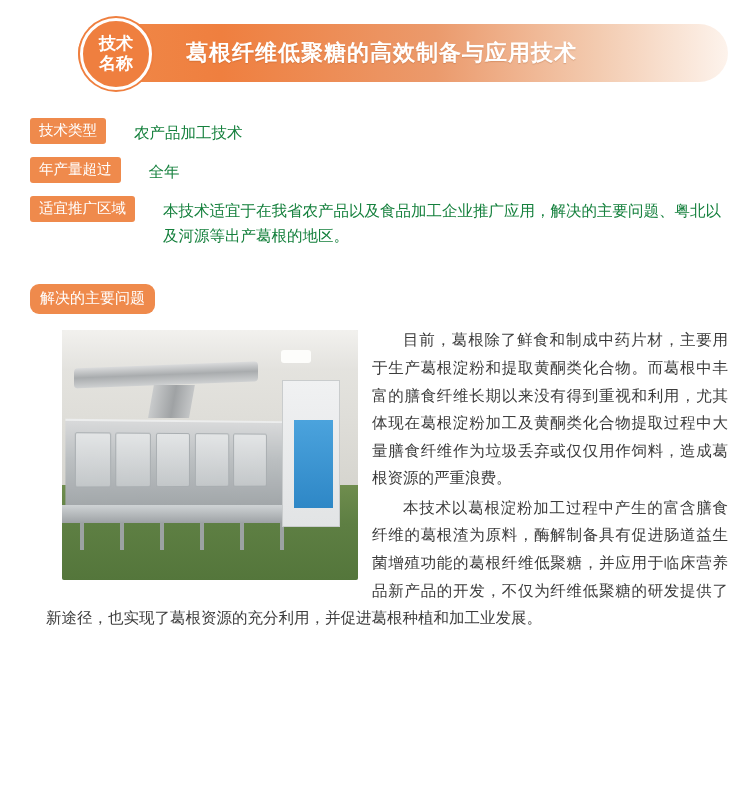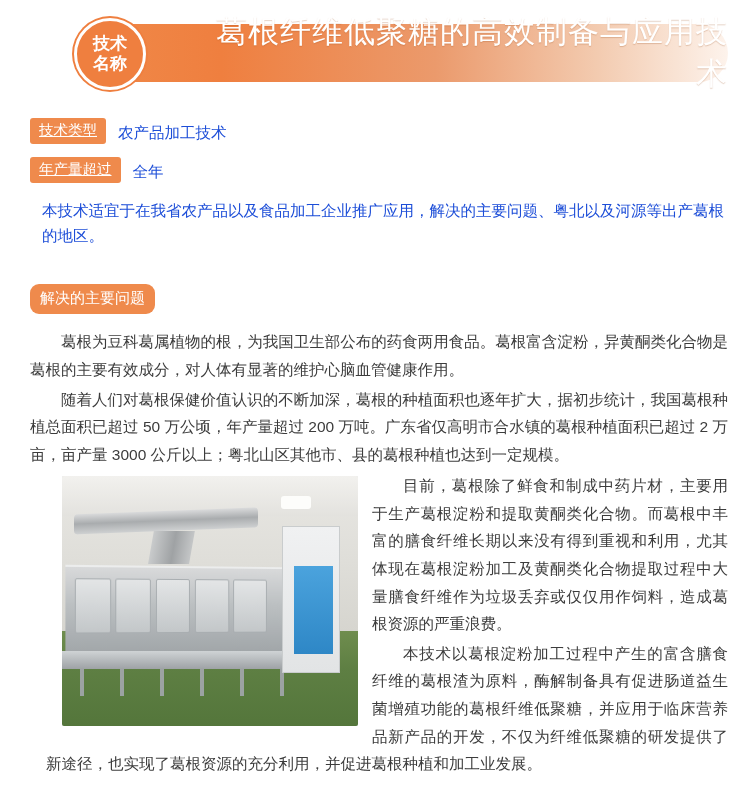--- a/index.html
+++ b/index.html
@@ -34,29 +34,29 @@
     right: 0;
     height: 58px;
     border-radius: 29px;
     background: linear-gradient(90deg, #f08a4a 0%, #ef7f3f 22%, #eb9a6c 55%, #f3cbb0 80%, #fdf3ec 100%);
     display: flex;
     align-items: center;
   }
   .header-title {
     margin-left: 108px;
     color: #ffffff;
-    font-size: 31px;
-    font-weight: normal;
+    font-size: 22px;
+    font-weight: bold;
     letter-spacing: 1px;
     text-shadow: 0 1px 1px rgba(150,70,20,.25);
     text-align: right;
   }
   .header-badge {
     position: absolute;
-    left: 52px;
+    left: 58px;
     top: 0px;
     width: 72px;
     height: 72px;
     border-radius: 50%;
     background: #ef7f3f;
     border: 3px solid #ffffff;
     box-shadow: 0 0 0 2px #ef7f3f;
     color: #ffffff;
     display: flex;
     flex-direction: column;
@@ -79,26 +79,25 @@
   }
   .meta-label {
     flex: none;
     background: #ef8a4c;
     color: #ffffff;
     font-size: 14.5px;
     padding: 4px 9px 5px 9px;
     border-radius: 3px;
     line-height: 1.15;
     white-space: nowrap;
-    text-decoration: underline;
   }
   .meta-value {
-    margin-left: 12px;
+    margin-left: 28px;
     font-size: 15.5px;
-    color: #1d4ed8;
+    color: #15803d;
     line-height: 1.62;
     padding-top: 2px;
   }
 
   
   .section-head {
     margin: 24px 0 8px 30px;
     display: inline-block;
     background: #ef8a4c;
     color: #ffffff;
@@ -227,33 +226,30 @@
       <div class="meta-label">技术类型</div>
       <div class="meta-value">农产品加工技术</div>
     </div>
 
     <div class="meta-row">
       <div class="meta-label">年产量超过</div>
       <div class="meta-value">全年</div>
     </div>
 
     <div class="meta-row">
+      <div class="meta-label">适宜推广区域</div>
       <div class="meta-value">本技术适宜于在我省农产品以及食品加工企业推广应用，解决的主要问题、粤北以及河源等出产葛根的地区。</div>
     </div>
 
   </div>
 
   
   <div class="section-head">解决的主要问题</div>
 
   
-  <div class="body-text">
-    <p>葛根为豆科葛属植物的根，为我国卫生部公布的药食两用食品。葛根富含淀粉，异黄酮类化合物是葛根的主要有效成分，对人体有显著的维护心脑血管健康作用。</p>
-    <p>随着人们对葛根保健价值认识的不断加深，葛根的种植面积也逐年扩大，据初步统计，我国葛根种植总面积已超过 50 万公顷，年产量超过 200 万吨。广东省仅高明市合水镇的葛根种植面积已超过 2 万亩，亩产量 3000 公斤以上；粤北山区其他市、县的葛根种植也达到一定规模。</p>
-  </div>
 
   
   <div class="flow">
     <div class="photo">
       <div class="ph-wall"></div>
       <div class="ph-ceiling"></div>
       <div class="ph-duct"></div>
       <div class="ph-duct2"></div>
       <div class="ph-lamp"></div>
       <div class="ph-floor"></div>

